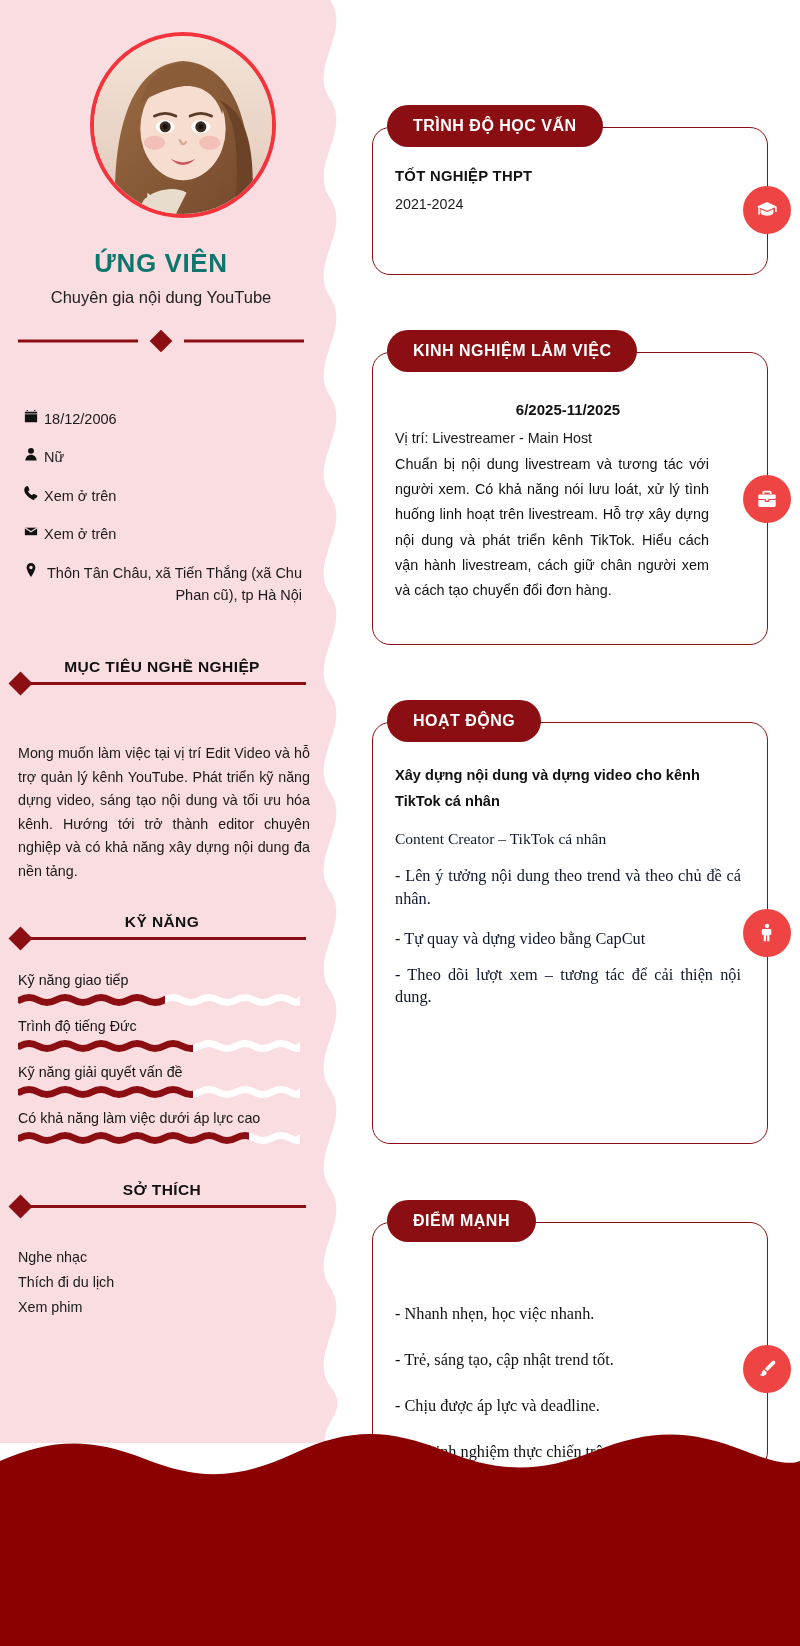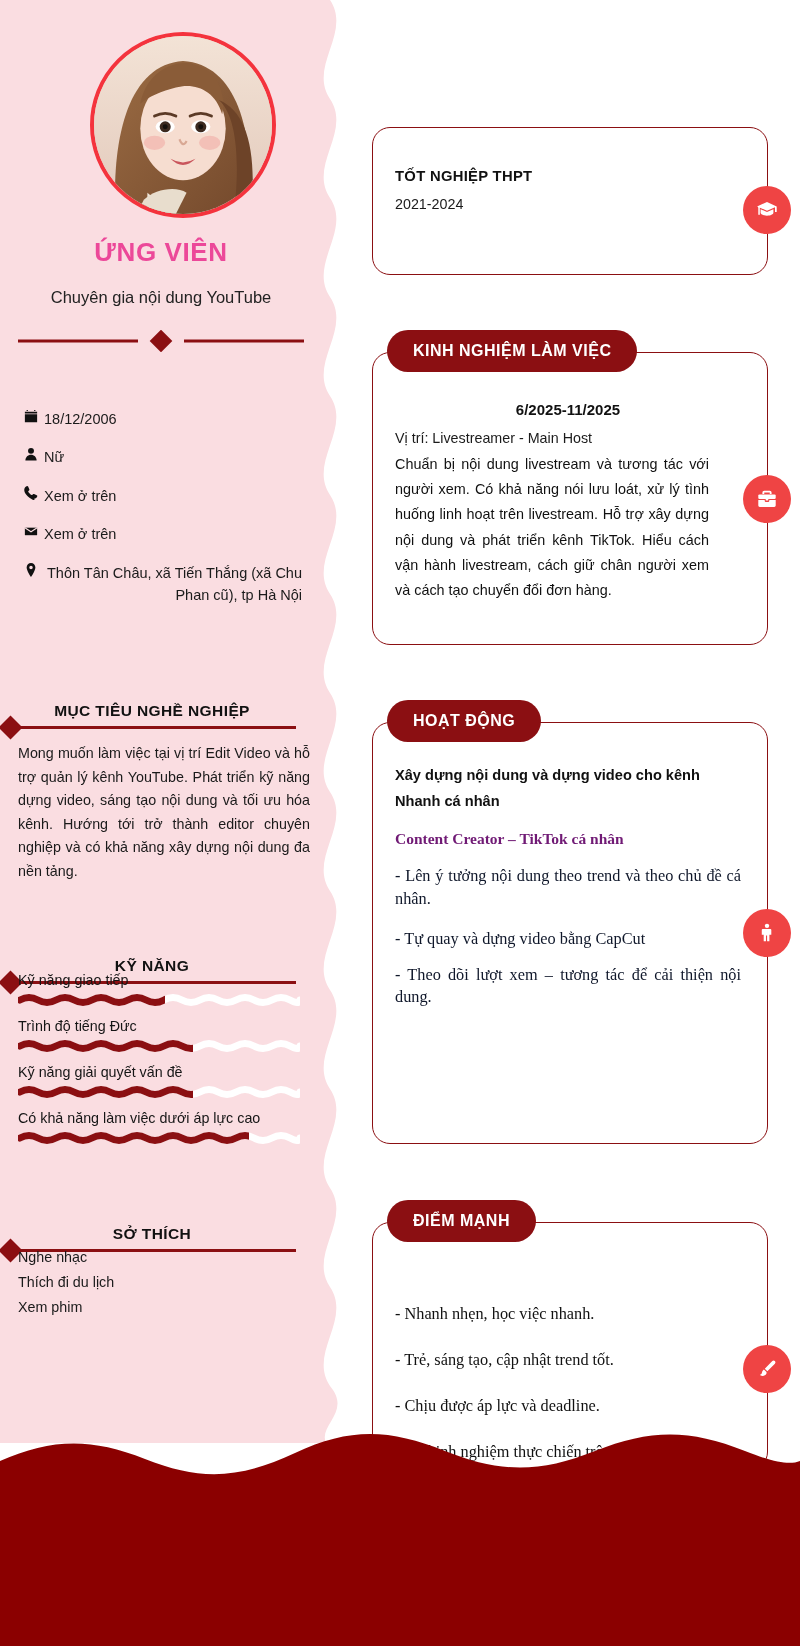--- a/index.html
+++ b/index.html
@@ -21,39 +21,39 @@
   
   .photo-wrap{
     position:absolute; left:90px; top:32px; width:186px; height:186px;
     border-radius:50%; border:4px solid #f4333d; overflow:hidden;
     background:#e9cfc4;
   }
   .photo-wrap svg{ display:block; width:100%; height:100%; }
 
   
   .name{
-    position:absolute; left:0; top:237px; width:322px; text-align:center;
-    font-size:26px; font-weight:bold; letter-spacing:.6px; color:#ec4899;
+    position:absolute; left:0; top:248px; width:322px; text-align:center;
+    font-size:26px; font-weight:bold; letter-spacing:.6px; color:#0f766e;
   }
   .role{
     position:absolute; left:0; top:288px; width:322px; text-align:center;
     font-size:16.5px; color:#222;
   }
   .divider{
     position:absolute; left:18px; top:330px; width:286px; height:22px;
   }
 
   
   .contacts{ position:absolute; left:18px; top:408px; width:300px; }
   .crow{ display:flex; align-items:flex-start; margin-bottom:16px;text-align:right; }
   .crow .ci{ width:26px; flex:0 0 26px; padding-top:1px; display:flex; justify-content:center; }
   .crow .ctext{ font-size:14.5px; line-height:1.55; color:#1b1b1b; }
 
   
-  .lhead{ position:absolute; left:8px; width:288px; height:26px;margin-top:44px; }
+  .lhead{ position:absolute; left:18px; width:288px; height:26px; }
   .lhead .htxt{
     position:absolute; width:100%; text-align:center; top:-4px;
     font-size:15.5px; font-weight:bold; letter-spacing:.4px; color:#111;
   }
   .lhead .hline{ position:absolute; left:0; top:20px; width:100%; height:3px; background:#8B0F12; }
   .lhead .hdia{
     position:absolute; left:-6px; top:13px; width:17px; height:17px;
     background:#8B0F12; transform:rotate(45deg);
   }
 
@@ -91,22 +91,22 @@
 
   .job-title{ font-size:15px; font-weight:bold; color:#111; letter-spacing:.2px; }
   .job-date{ font-size:15px; font-weight:bold; color:#111; text-align:center; margin-top:8px; }
   .sub-line{ font-size:14.3px; margin-top:12px; color:#1b1b1b; }
   .para{ font-size:14.4px; line-height:1.75; text-align:justify; margin-top:6px; color:#111; }
   .edu-title{ font-size:14.8px; font-weight:bold; color:#111; letter-spacing:.3px; }
   .edu-date{ font-size:14.3px; margin-top:12px; color:#1b1b1b; }
 
   .act-head{ font-size:14.6px; font-weight:bold; line-height:1.75; color:#111; }
   .act-serif-bold{
-    font-family:"Liberation Serif", serif; font-weight:bold;
-    font-size:15.5px; margin-top:16px; color:#701a75;
+    font-family:"Liberation Serif", serif; font-weight:normal;
+    font-size:15.5px; margin-top:16px; color:#0f172a;
   }
   .serif-p{
     font-family:"Liberation Serif", serif; font-size:16.3px; line-height:1.4;
     text-align:justify; color:#0f172a; margin-top:17px;
   }
   .serif-p.tight{ margin-top:13px; }
   .strength-p{
     font-family:"Liberation Serif", serif; font-size:16.3px; line-height:1.42;
     text-align:justify; color:#111; margin-top:23px;
   }
@@ -291,20 +291,21 @@
         <div>Thích đi du lịch</div>
         <div>Xem phim</div>
       </div>
 
   </div>
 </div>
 
 <div id="right-col">
 
   <div class="card" style="top:127px; height:148px">
+    <div class="pill">TRÌNH ĐỘ HỌC VẤN</div>
     <div class="badge-icon" style="top:58px">
       <svg width="24" height="24" viewBox="0 0 24 24" fill="#fff">
         <path d="M12 4L2 8.4l10 4.4 8-3.5v4.8h1.7V8.4z"></path>
         <path d="M5.6 11.2v3.6c0 1.6 2.9 2.9 6.4 2.9s6.4-1.3 6.4-2.9v-3.6L12 14z"></path>
         <rect x="3.3" y="8.6" width="1.5" height="8.4" rx=".7"></rect>
       </svg>
     </div>
     <div class="card-inner">
       <div class="edu-title">TỐT NGHIỆP THPT</div>
       <div class="edu-date">2021-2024</div>
@@ -330,21 +331,21 @@
 
   <div class="card" style="top:722px; height:422px">
     <div class="pill">HOẠT ĐỘNG</div>
     <div class="badge-icon" style="top:186px">
       <svg width="22" height="22" viewBox="0 0 24 24" fill="#fff">
         <circle cx="12" cy="4.2" r="2.4"></circle>
         <path d="M8.3 7.6h7.4a1 1 0 011 1v5.2h-2.1V21h-2.5v-6.2h-1.2V21H8.4v-7.2H6.3V8.6a1 1 0 011-1z"></path>
       </svg>
     </div>
     <div class="card-inner">
-      <div class="act-head" style="padding-right:18px">Xây dựng nội dung và dựng video cho kênh Nhanh cá nhân</div>
+      <div class="act-head" style="padding-right:18px">Xây dựng nội dung và dựng video cho kênh TikTok cá nhân</div>
       <div class="act-serif-bold">Content Creator – TikTok cá nhân</div>
       <div id="activities-bullets">
           <div class="serif-p">-  Lên ý tưởng nội dung theo trend và theo chủ đề cá nhân.</div>
           <div class="serif-p">-  Tự quay và dựng video bằng CapCut</div>
           <div class="serif-p tight">-  Theo dõi lượt xem – tương tác để cải thiện nội dung.</div>
         </div>
     </div>
   </div>
 
   <div class="card" style="top:1222px; height:248px">

